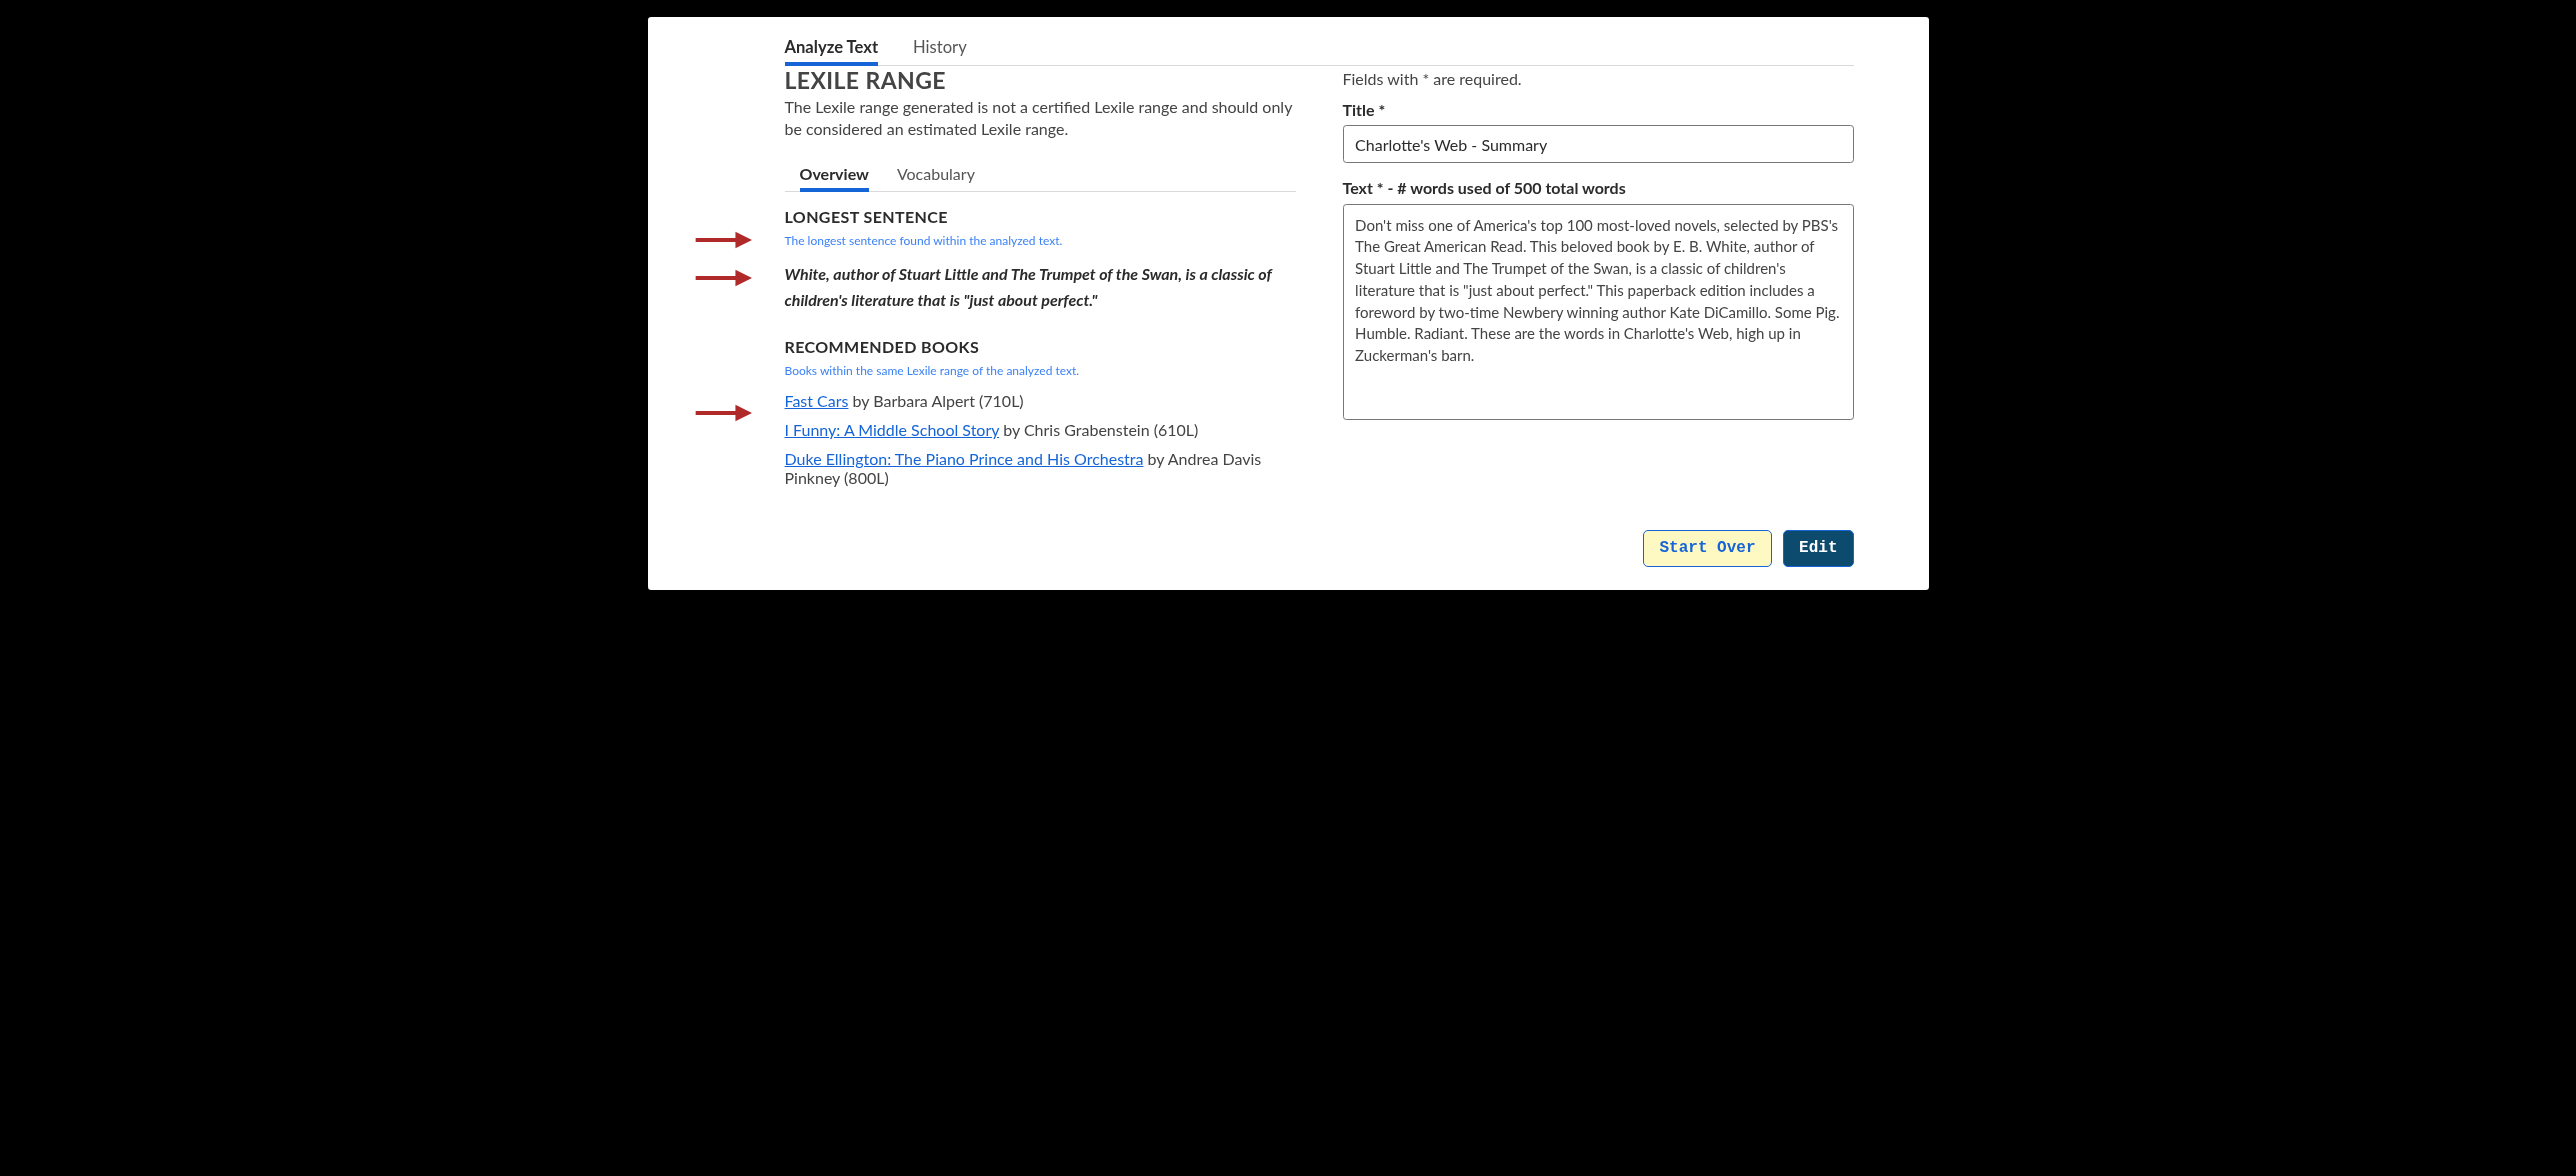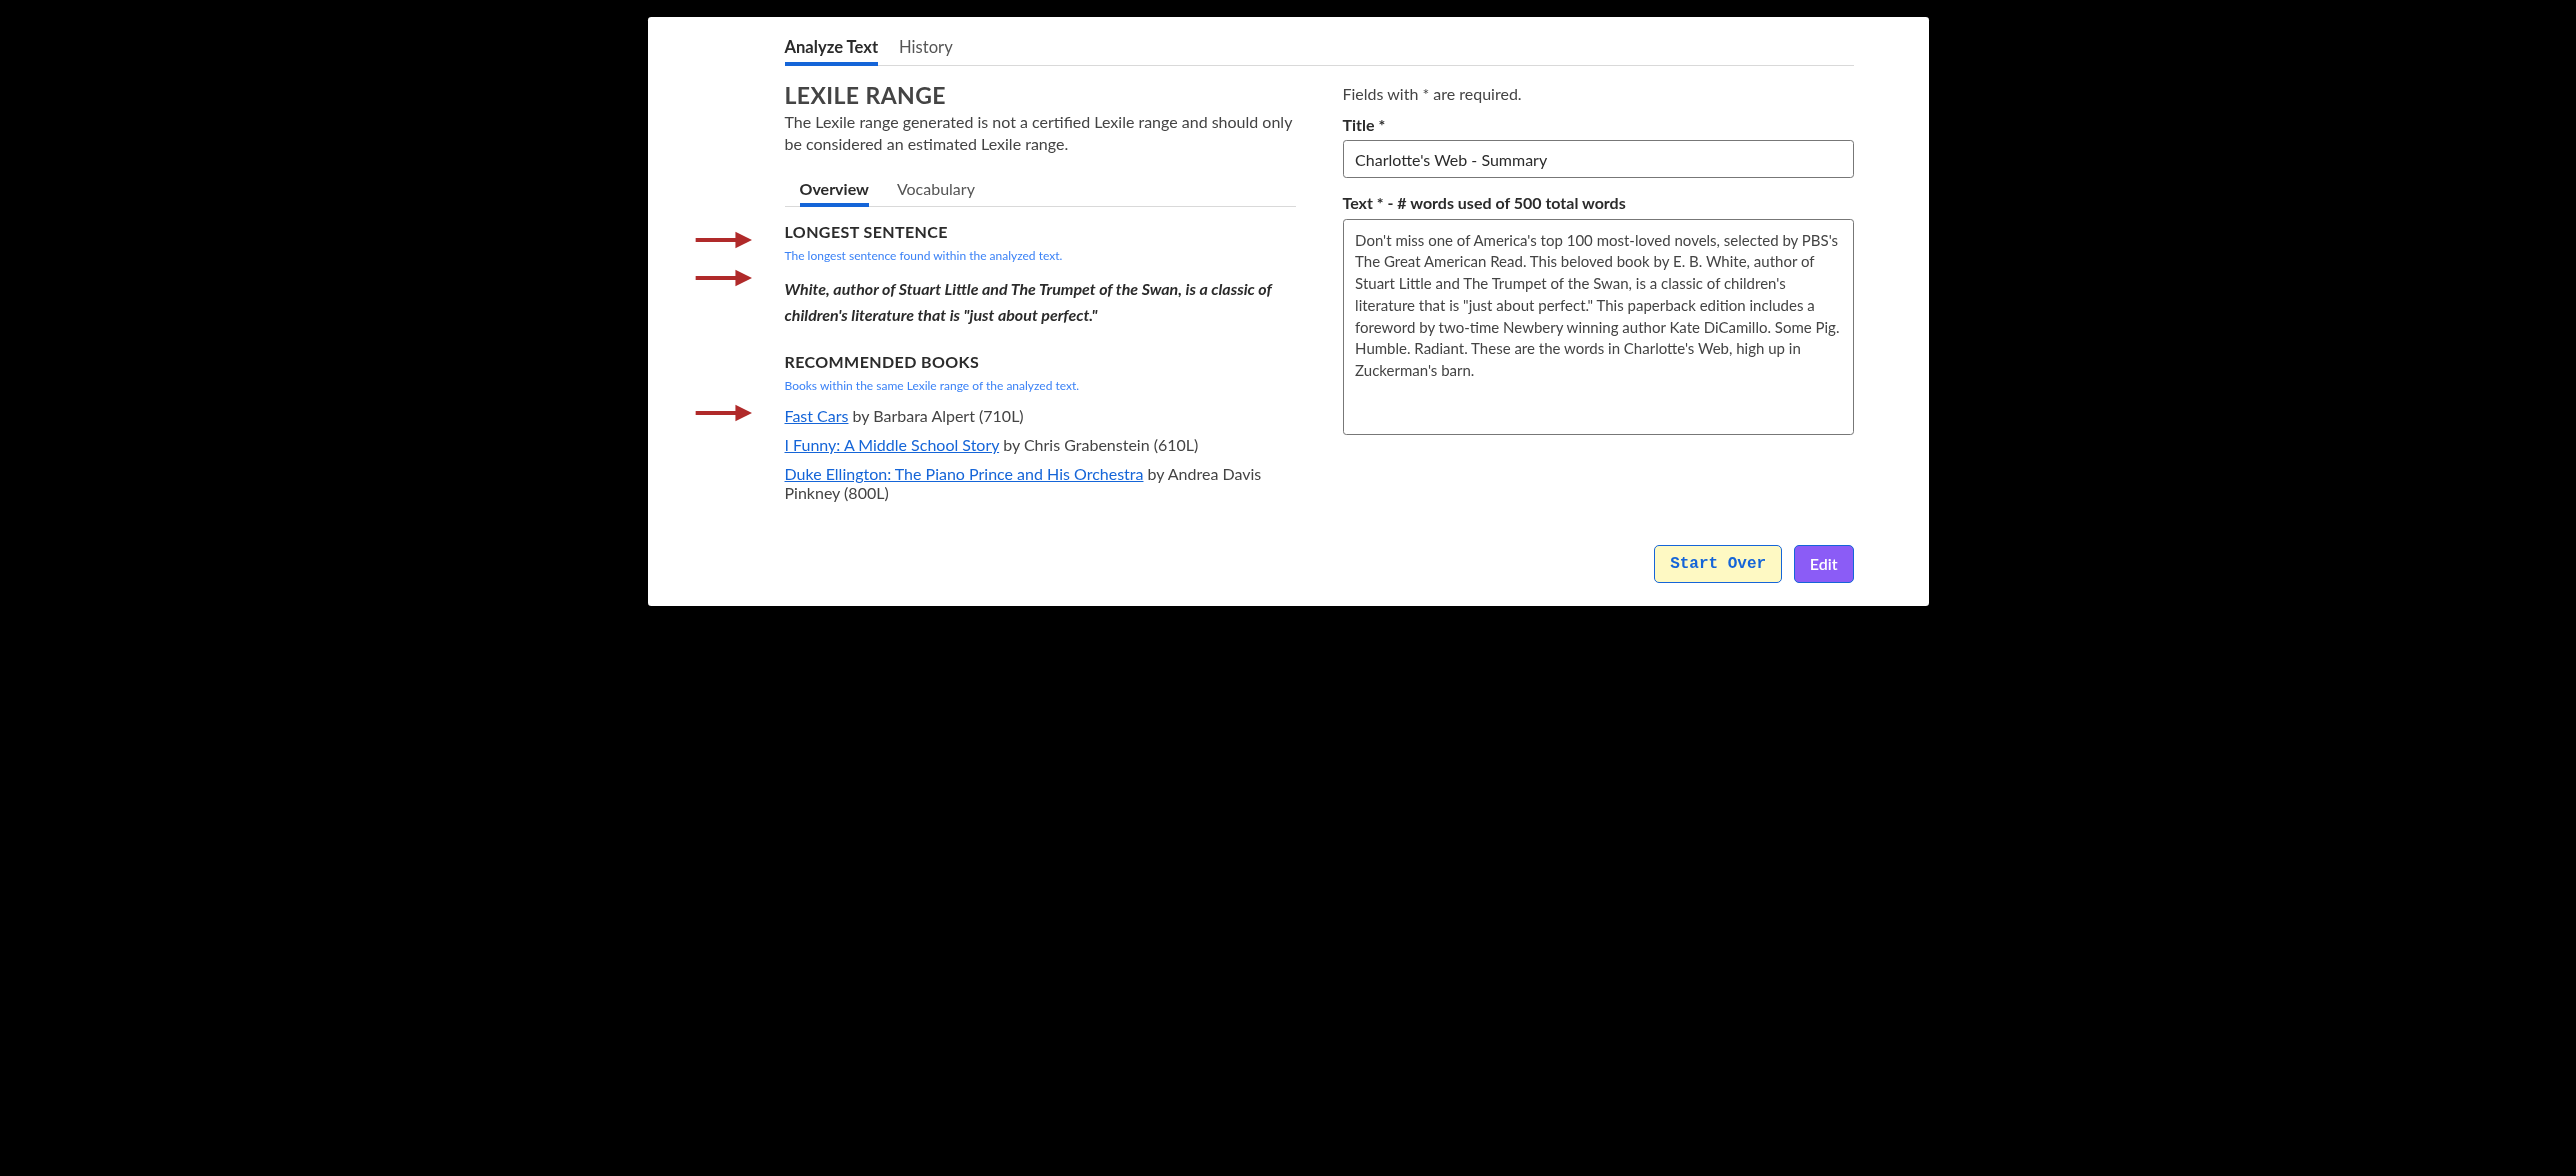--- a/index.html
+++ b/index.html
@@ -20,23 +20,22 @@
     box-shadow: 0 8.3px 29px rgba(0,0,0,.45);
     padding: 0 0 23px 0;
     position: relative;
   }
   .content {
     padding: 0 75px 0 137px;
   }
   
   .top-tabs {
     display: flex;
-    gap: 21px;
+    gap: 35px;
     border-bottom: 0.8px solid #d9d9d9;
-    margin-bottom: 15px;
     padding-top: 13.3px;
   }
   .top-tab {
     font-size: 16.6px;
     padding: 6.7px 0 8.3px;
     color: #555;
     cursor: pointer;
     position: relative;
   }
   .top-tab.active {
@@ -183,23 +182,24 @@
     cursor: pointer;
     font-family: inherit;
   }
   .btn-outline {
     background: #fef9c3;
     border: 1.2px solid #1565d8;
     color: #1565d8;
     font-family: Liberation Mono, monospace;
   }
   .btn-solid {
-    background: #8b5cf6;
+    background: #0c4a6e;
     border: 1.2px solid #1565d8;
     color: #fff;
+    font-family: Liberation Mono, monospace;
   }
 
   
   .arrow {
     position: absolute;
     width: 58px;
     height: 20px;
     pointer-events: none;
   }
   .arrow svg { width: 100%; height: 100%; display: block; }

